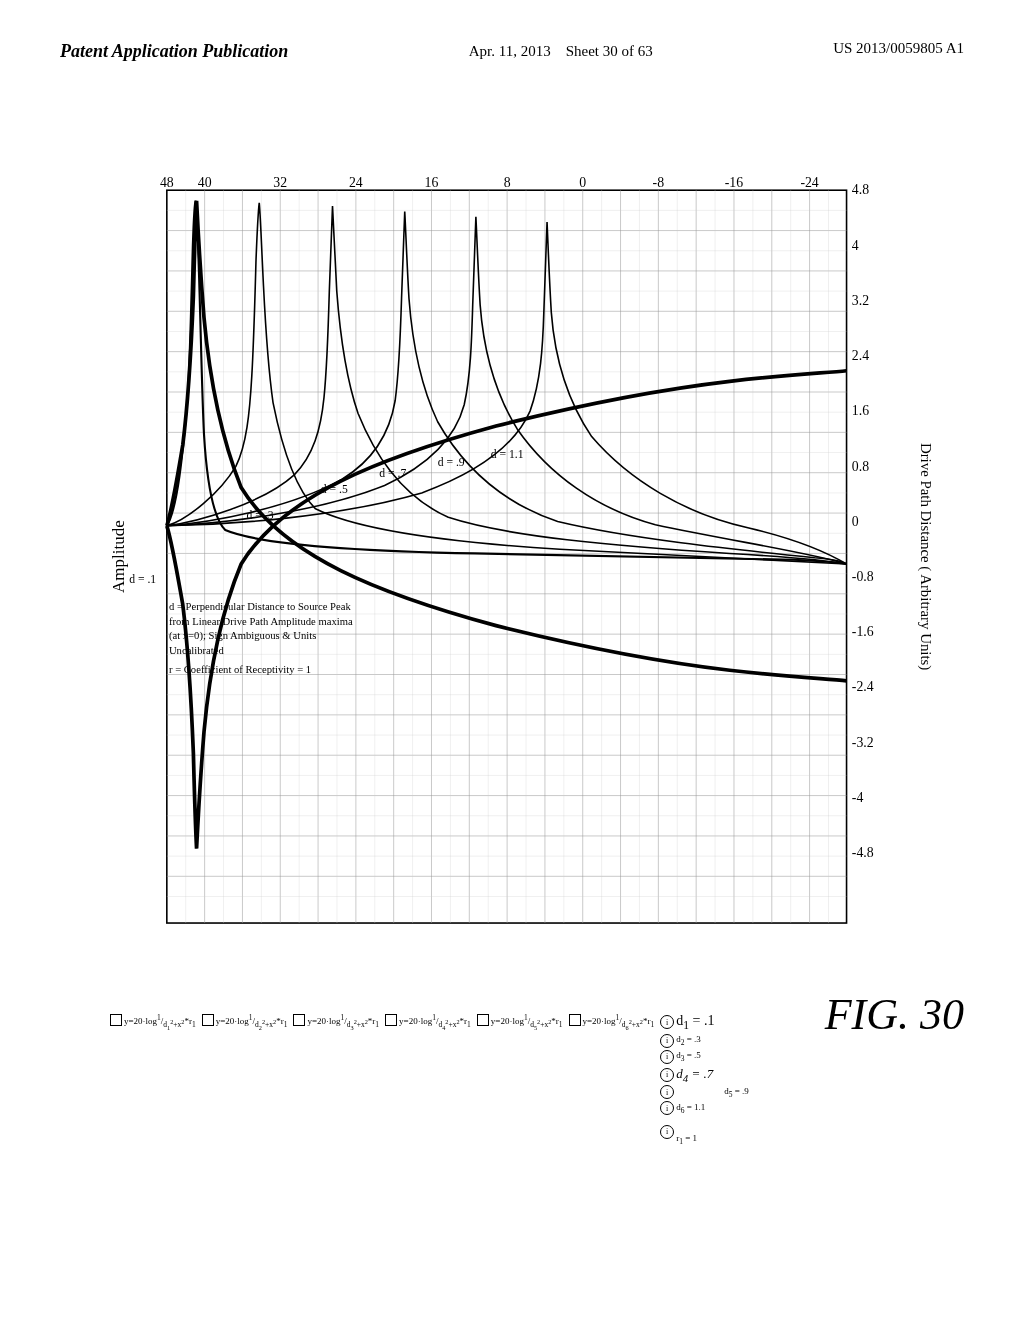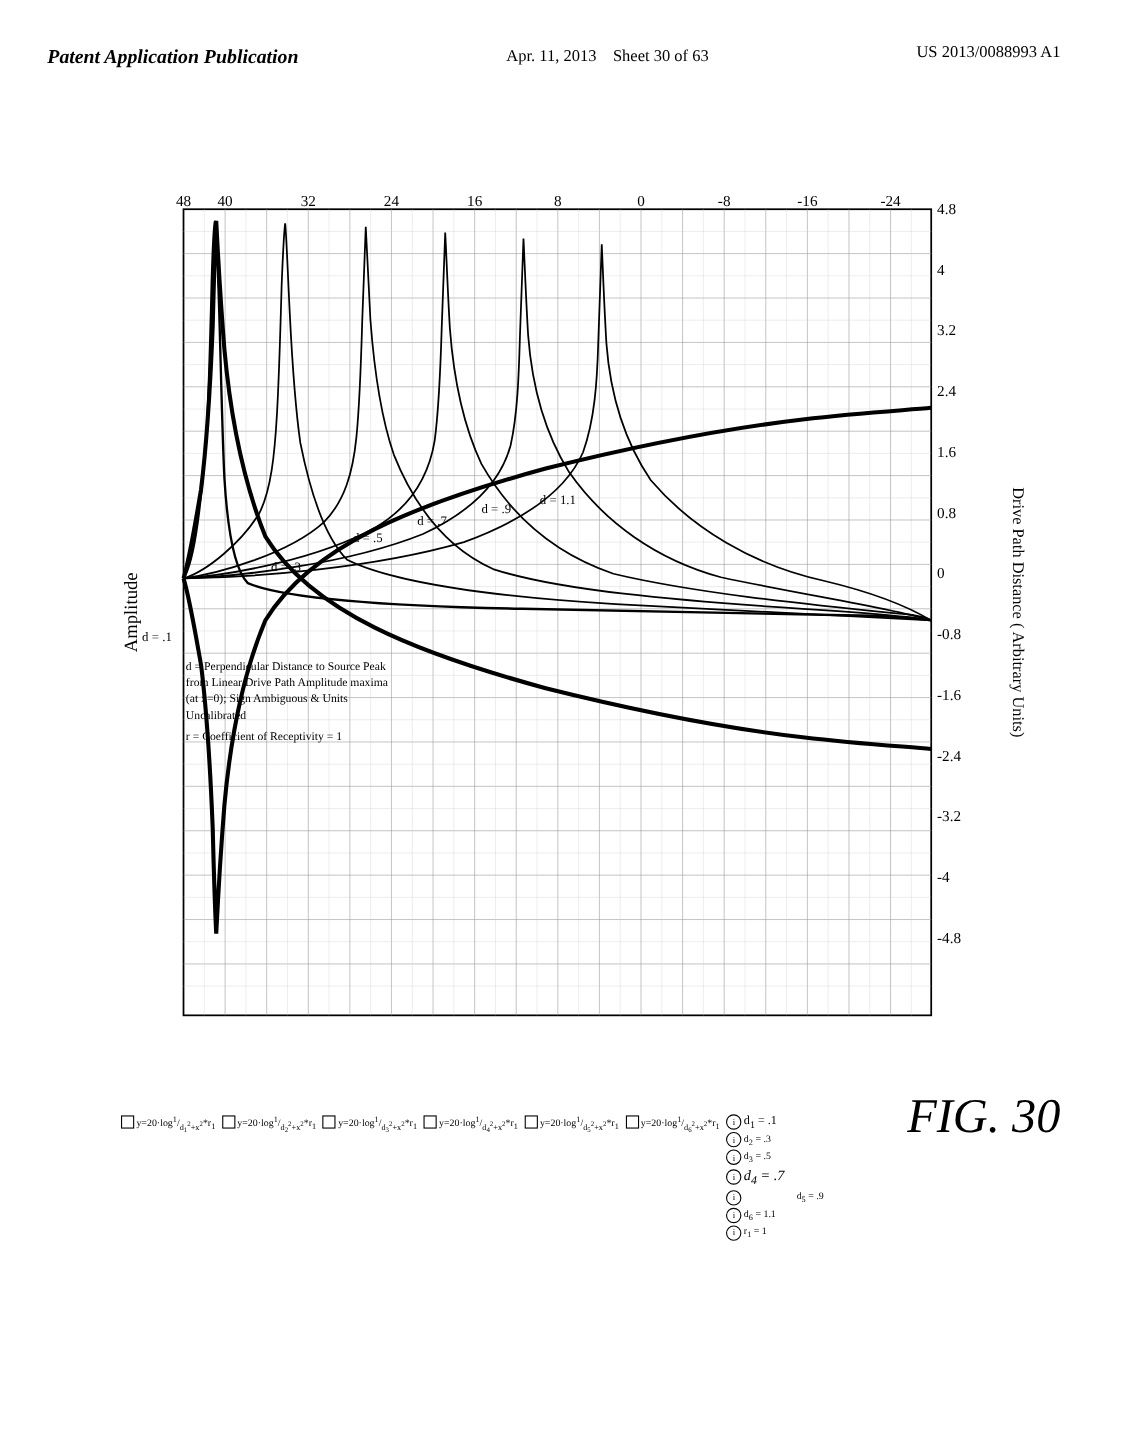--- a/index.html
+++ b/index.html
@@ -14,21 +14,21 @@
     .page {
       width: 1024px;
       height: 1320px;
       position: relative;
       background: #fff;
     }
 
     .header {
       position: absolute;
       top: 40px;
-      left: 43px;
+      left: 60px;
       right: 60px;
       display: flex;
       justify-content: space-between;
       align-items: flex-start;
     }
 
     .header-left {
       font-size: 18px;
       font-weight: bold;
       font-style: italic;
@@ -64,21 +64,21 @@
 <body>
 <div class="page">
 
   <div class="header">
     <div class="header-left">Patent Application Publication</div>
     <div class="header-center">
       <span>Apr. 11, 2013</span>
       &nbsp;&nbsp;
       <span>Sheet 30 of 63</span>
     </div>
-    <div class="header-right">US 2013/0088993 A1</div>
+    <div class="header-right">US 2013/0059805 A1</div>
   </div>
 
   <div class="figure-container">
 
     
     <svg class="chart-svg" viewBox="0 0 870 980" xmlns="http://www.w3.org/2000/svg">
 
       <defs>
         <clipPath id="chartClip">
           <rect x="110" y="10" width="640" height="690"></rect>
@@ -297,21 +297,21 @@
         <div style="display:flex; align-items:flex-start; margin-right:6px; flex-shrink:0; max-width:120px;">
           <div style="width:12px;height:12px;border:1.5px solid #000;margin-right:2px;margin-top:1px;flex-shrink:0;"></div>
           <span style="font-size:9px; line-height:1.3;">
             y=20·log<sup>1</sup>/<sub>d<sub>6</sub><sup>2</sup>+x<sup>2</sup></sub>*r<sub>1</sub>
           </span>
         </div>
 
         <div style="display:flex; flex-direction:column; margin-right:3px;">
           <div style="display:flex; align-items:center; margin-bottom:2px;">
             <div style="width:14px;height:14px;border:1.5px solid #000;border-radius:50%;display:flex;align-items:center;justify-content:center;font-size:8px;margin-right:2px;">i</div>
-            <span style="font-size:11px;">d<sub>1</sub> = .1</span>
+            <span style="font-size:14px;">d<sub>1</sub> = .1</span>
           </div>
           <div style="display:flex; align-items:center; margin-bottom:2px;">
             <div style="width:14px;height:14px;border:1.5px solid #000;border-radius:50%;display:flex;align-items:center;justify-content:center;font-size:8px;margin-right:2px;">i</div>
             <span style="font-size:9px;">d<sub>2</sub> = .3</span>
           </div>
           <div style="display:flex; align-items:center; margin-bottom:2px;">
             <div style="width:14px;height:14px;border:1.5px solid #000;border-radius:50%;display:flex;align-items:center;justify-content:center;font-size:8px;margin-right:2px;">i</div>
             <span style="font-size:9px;text-align:right;">d<sub>3</sub> = .5</span>
           </div>
           <div style="display:flex; align-items:center; margin-bottom:2px;">
@@ -321,21 +321,21 @@
           <div style="display:flex; align-items:center; margin-bottom:2px;">
             <div style="width:14px;height:14px;border:1.5px solid #000;border-radius:50%;display:flex;align-items:center;justify-content:center;font-size:8px;margin-right:2px;">i</div>
             <span style="font-size:9px;margin-left:48px;">d<sub>5</sub> = .9</span>
           </div>
           <div style="display:flex; align-items:center; margin-bottom:2px;">
             <div style="width:14px;height:14px;border:1.5px solid #000;border-radius:50%;display:flex;align-items:center;justify-content:center;font-size:8px;margin-right:2px;">i</div>
             <span style="font-size:9px;">d<sub>6</sub> = 1.1</span>
           </div>
           <div style="display:flex; align-items:center; margin-bottom:2px;">
             <div style="width:14px;height:14px;border:1.5px solid #000;border-radius:50%;display:flex;align-items:center;justify-content:center;font-size:8px;margin-right:2px;">i</div>
-            <span style="font-size:9px;">r<sub>1</sub> = 1</span>
+            <span style="font-size:9px;margin-top:16px;">r<sub>1</sub> = 1</span>
           </div>
         </div>
 
       </div>
     </div>
 
     
     <div style="position:absolute; right:10px; bottom:220px; font-size:44px; font-weight:normal; font-style:italic; font-family:'Times New Roman',serif;">FIG. 30</div>
 
   </div>

